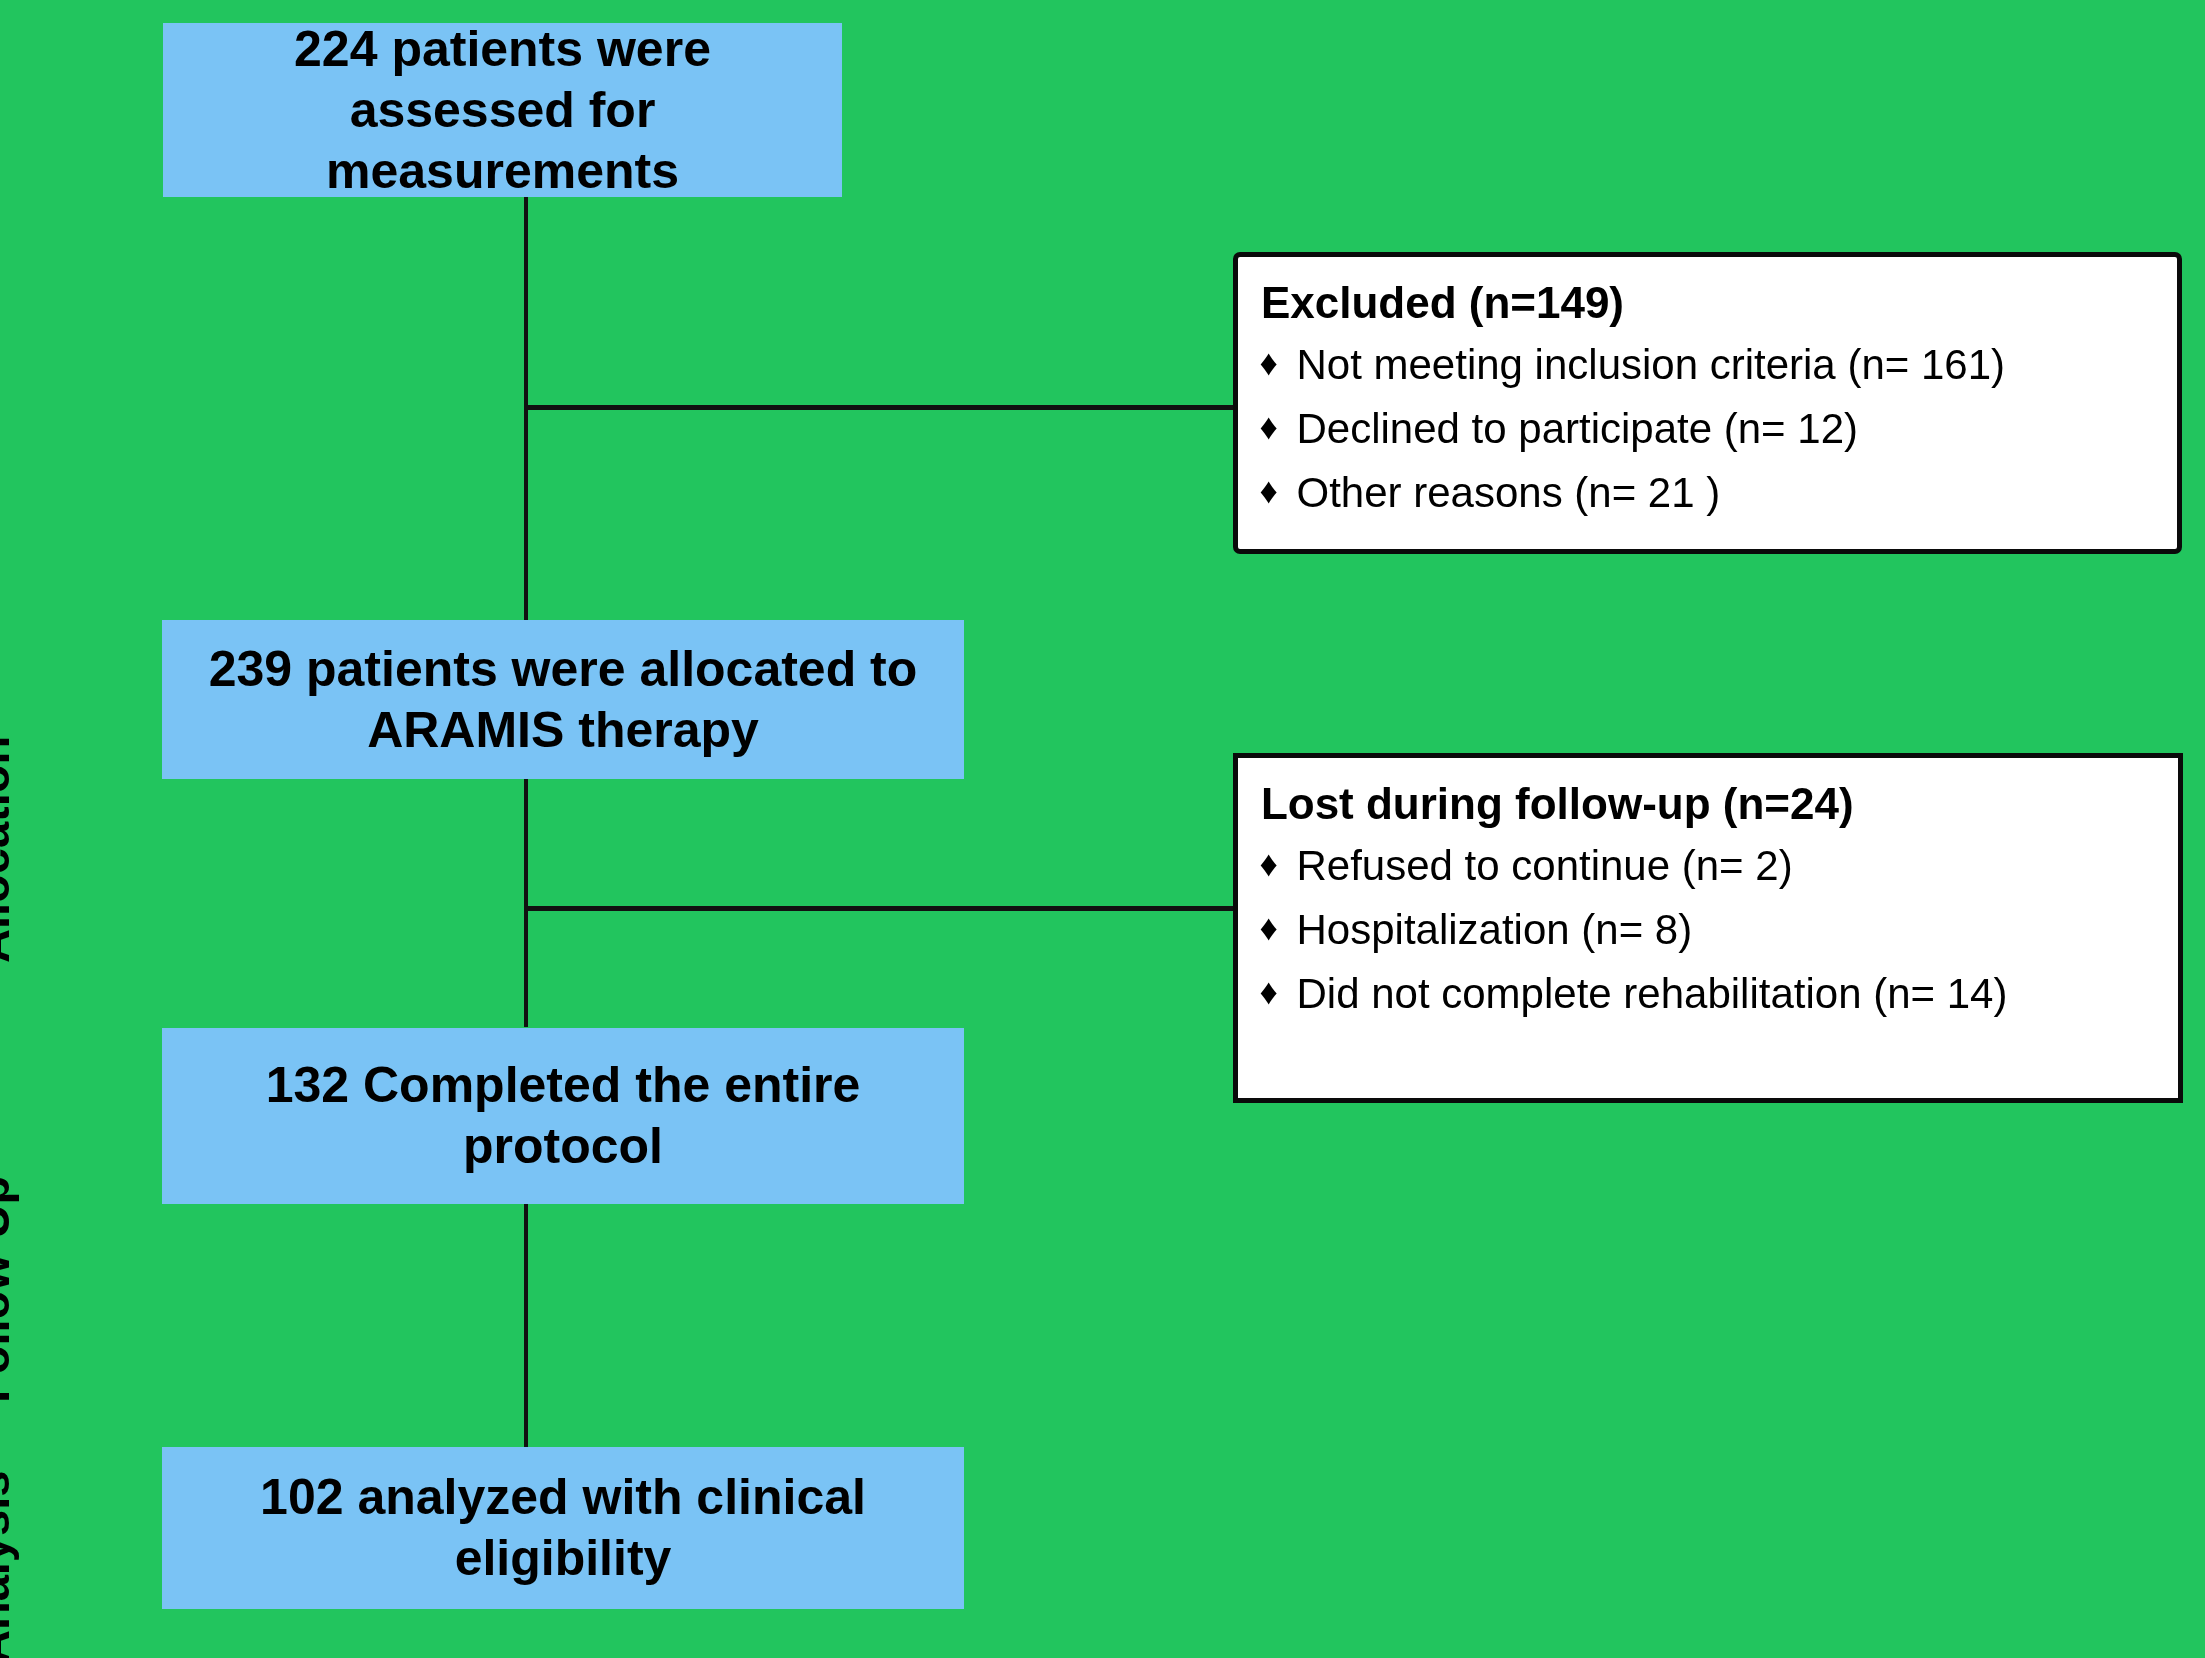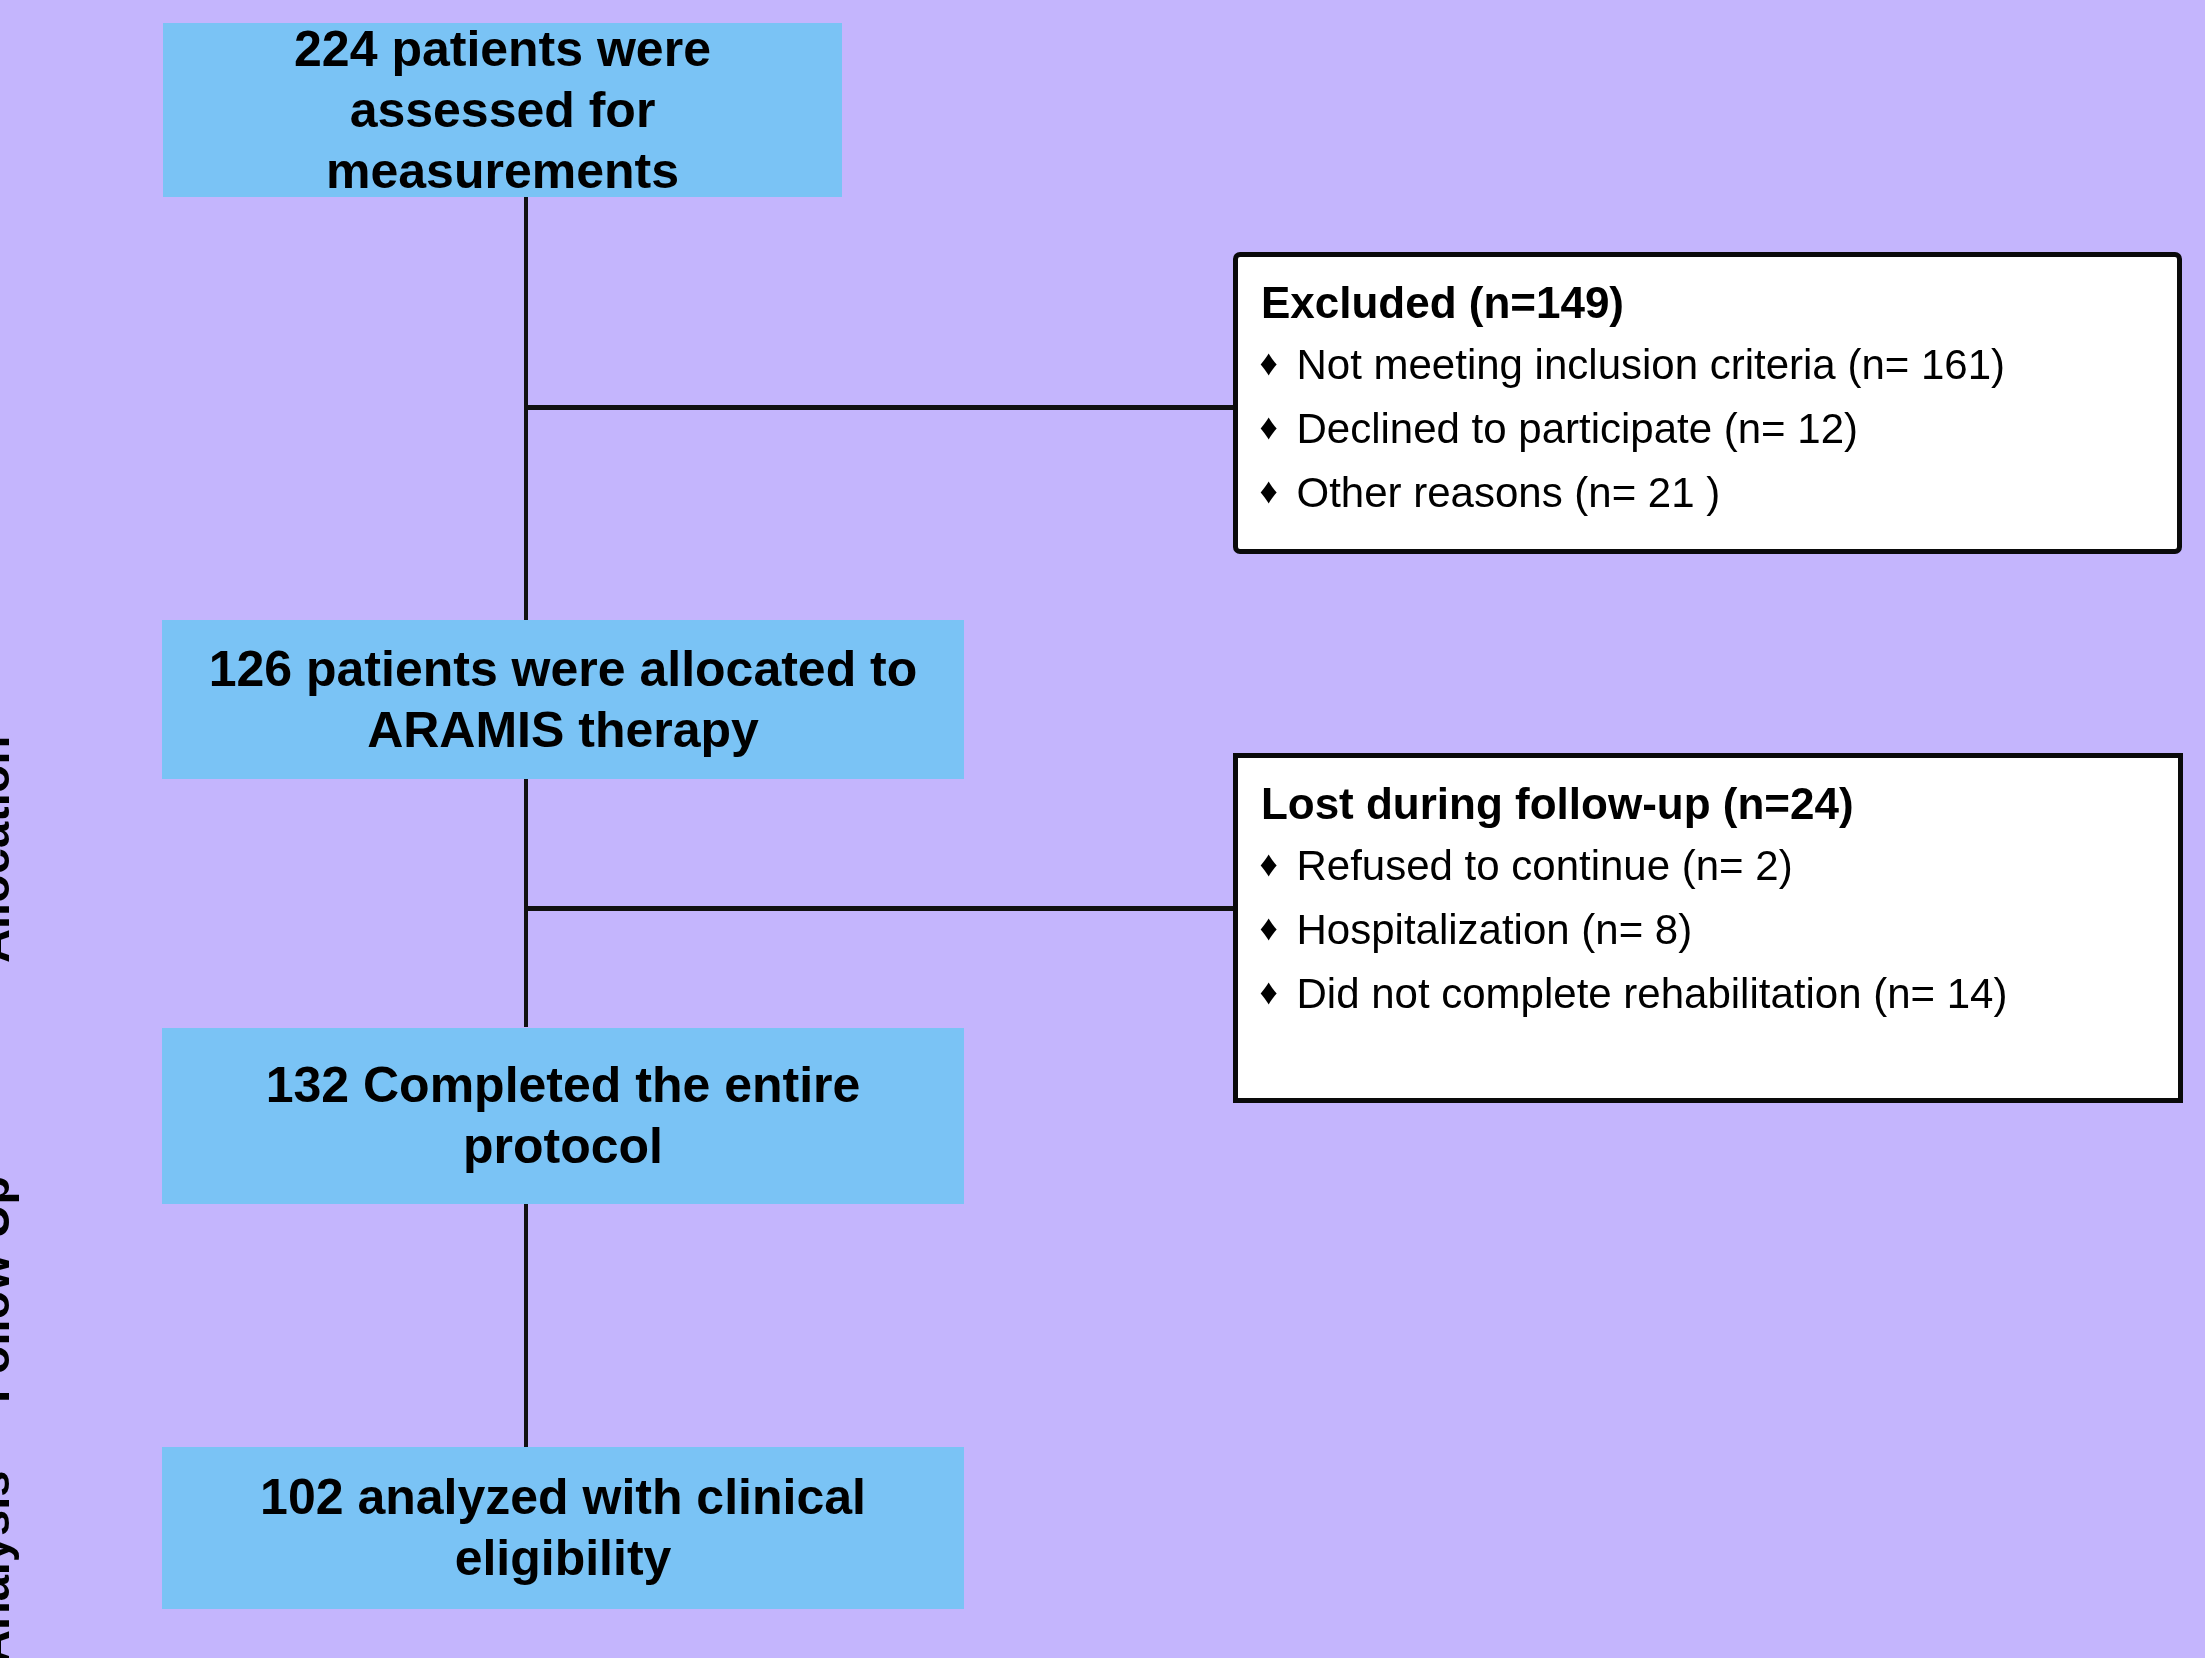--- a/index.html
+++ b/index.html
@@ -7,21 +7,21 @@
     padding: 0;
     background: #ffffff;
   }
   body {
     font-family: "Liberation Sans", sans-serif;
   }
   #canvas {
     position: relative;
     width: 2205px;
     height: 1659px;
-    background: #c4b5fd;
+    background: #22c55e;
     overflow: hidden;
   }
 
   
   .flow-box {
     position: absolute;
     background: #7ac3f5;
     display: flex;
     align-items: center;
     justify-content: center;
@@ -136,21 +136,21 @@
 
   <div class="flow-box" id="box-screening">
     <span class="flow-text">
       <span>224 patients were</span><br>
       <span>assessed for measurements</span>
     </span>
   </div>
 
   <div class="flow-box" id="box-allocation">
     <span class="flow-text">
-      <span>126 patients were allocated to</span><br>
+      <span>239 patients were allocated to</span><br>
       <span>ARAMIS therapy</span>
     </span>
   </div>
 
   <div class="flow-box" id="box-followup">
     <span class="flow-text">
       <span>132 Completed the entire</span><br>
       <span>protocol</span>
     </span>
   </div>

